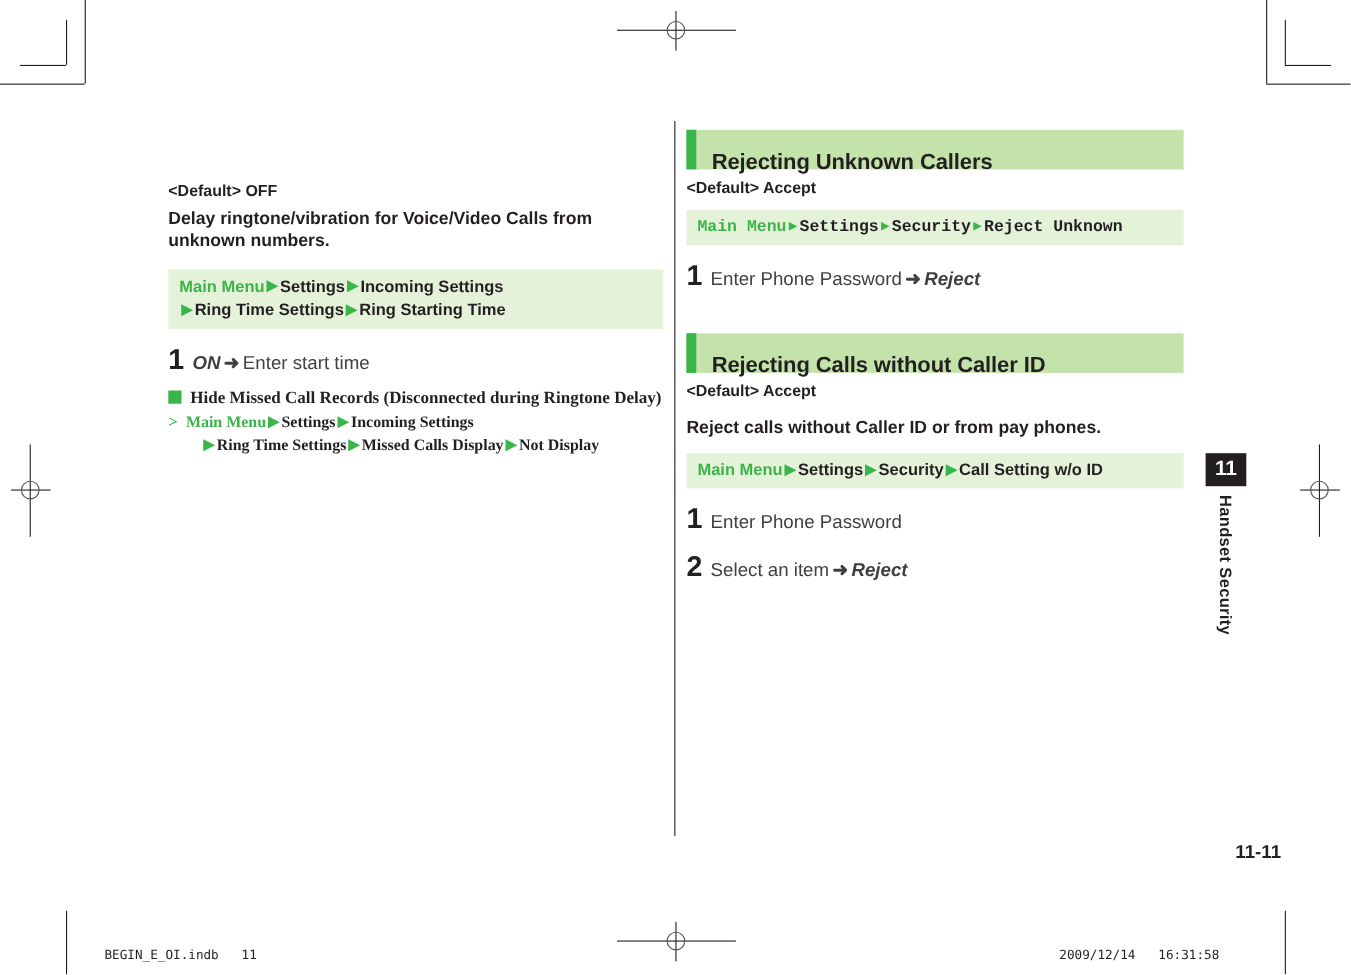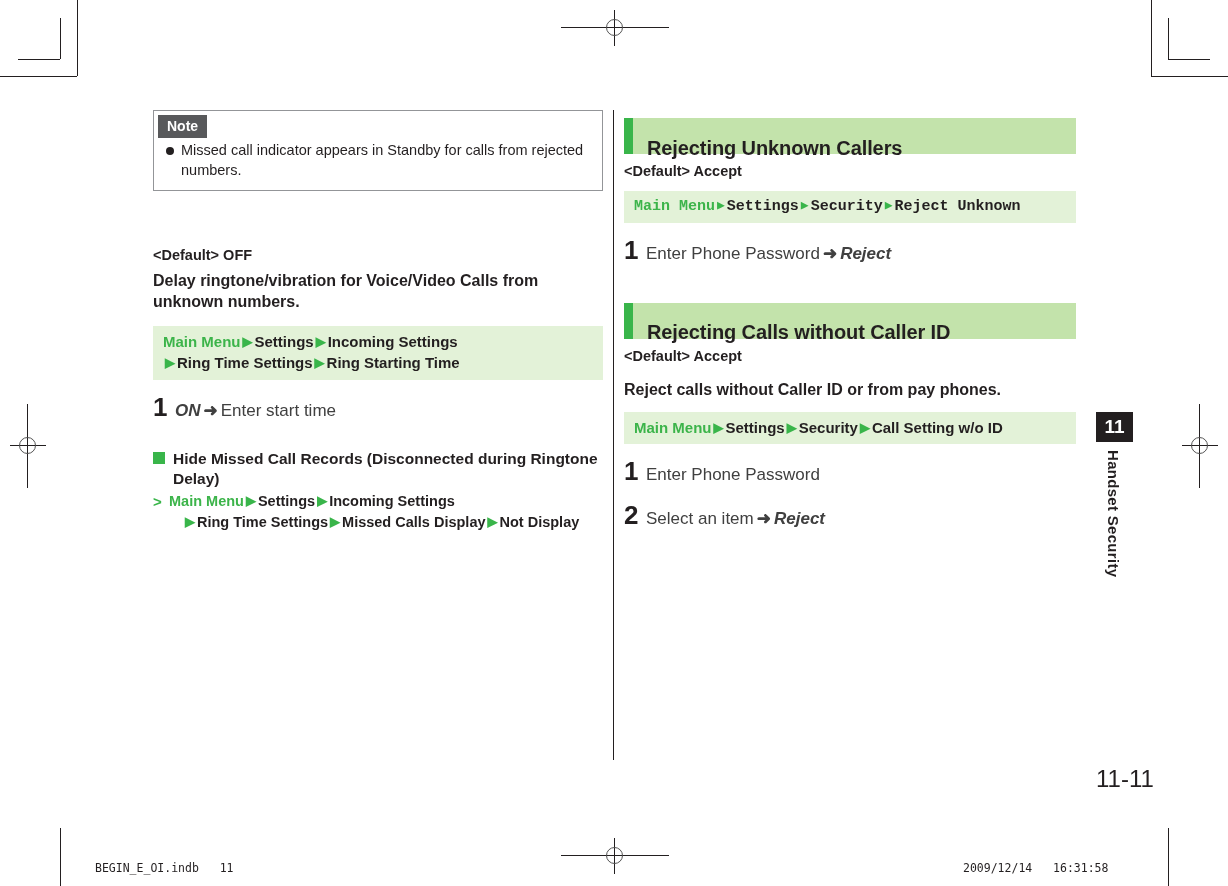--- a/index.html
+++ b/index.html
@@ -170,21 +170,21 @@
     color: #404040;
     line-height: 1.25;
   }
   .step .txt .em {
     font-style: italic;
     font-weight: bold;
   }
   .arrow { font-weight: bold; padding: 0 3px; }
 
   
-  .sub-block { margin-top: 28px; }
+  .sub-block { margin-top: 12px; font-family: Liberation Serif, serif; }
   .sub-head {
     position: relative;
     padding-left: 20px;
     font-size: 15.5px;
     font-weight: bold;
     line-height: 1.3;
     color: #231f20;
   }
   .sub-head .sq {
     position: absolute;
@@ -234,24 +234,24 @@
     font-weight: bold;
     color: #231f20;
     writing-mode: vertical-rl;
     text-orientation: mixed;
     letter-spacing: 0.3px;
   }
 
   
   .page-num {
     position: absolute;
-    left: 1096px;
+    left: 1123px;
     top: 765px;
-    font-size: 24px;
-    font-weight: normal;
+    font-size: 17px;
+    font-weight: bold;
     color: #231f20;
   }
 
   
   .footer-left {
     position: absolute;
     left: 95px;
     top: 861px;
     font-family: "DejaVu Sans Mono", monospace;
     font-size: 11.5px;
@@ -305,29 +305,20 @@
   <div class="regmark wide" style="left:597px;top:838px;">
     <div class="cx"></div>
       <div class="cy"></div>
       <div class="circ"></div>
   </div>
 
   <div class="col-divider"></div>
 
   <div class="col-left">
 
-    <div class="note-box">
-      <div class="note-tab">Note</div>
-      <div class="note-body">
-        <div class="note-item">
-          <span class="dot"></span>
-          <span>Missed call indicator appears in Standby for calls from rejected numbers.</span>
-        </div>
-      </div>
-    </div>
 
     <div style="height:47px;"></div>
 
 
     <div class="default-line">&lt;Default&gt; OFF</div>
 
     <div class="desc">Delay ringtone/vibration for Voice/Video Calls from unknown numbers.</div>
 
     <div class="path-band" style="margin-top:14px;">
       <div>

